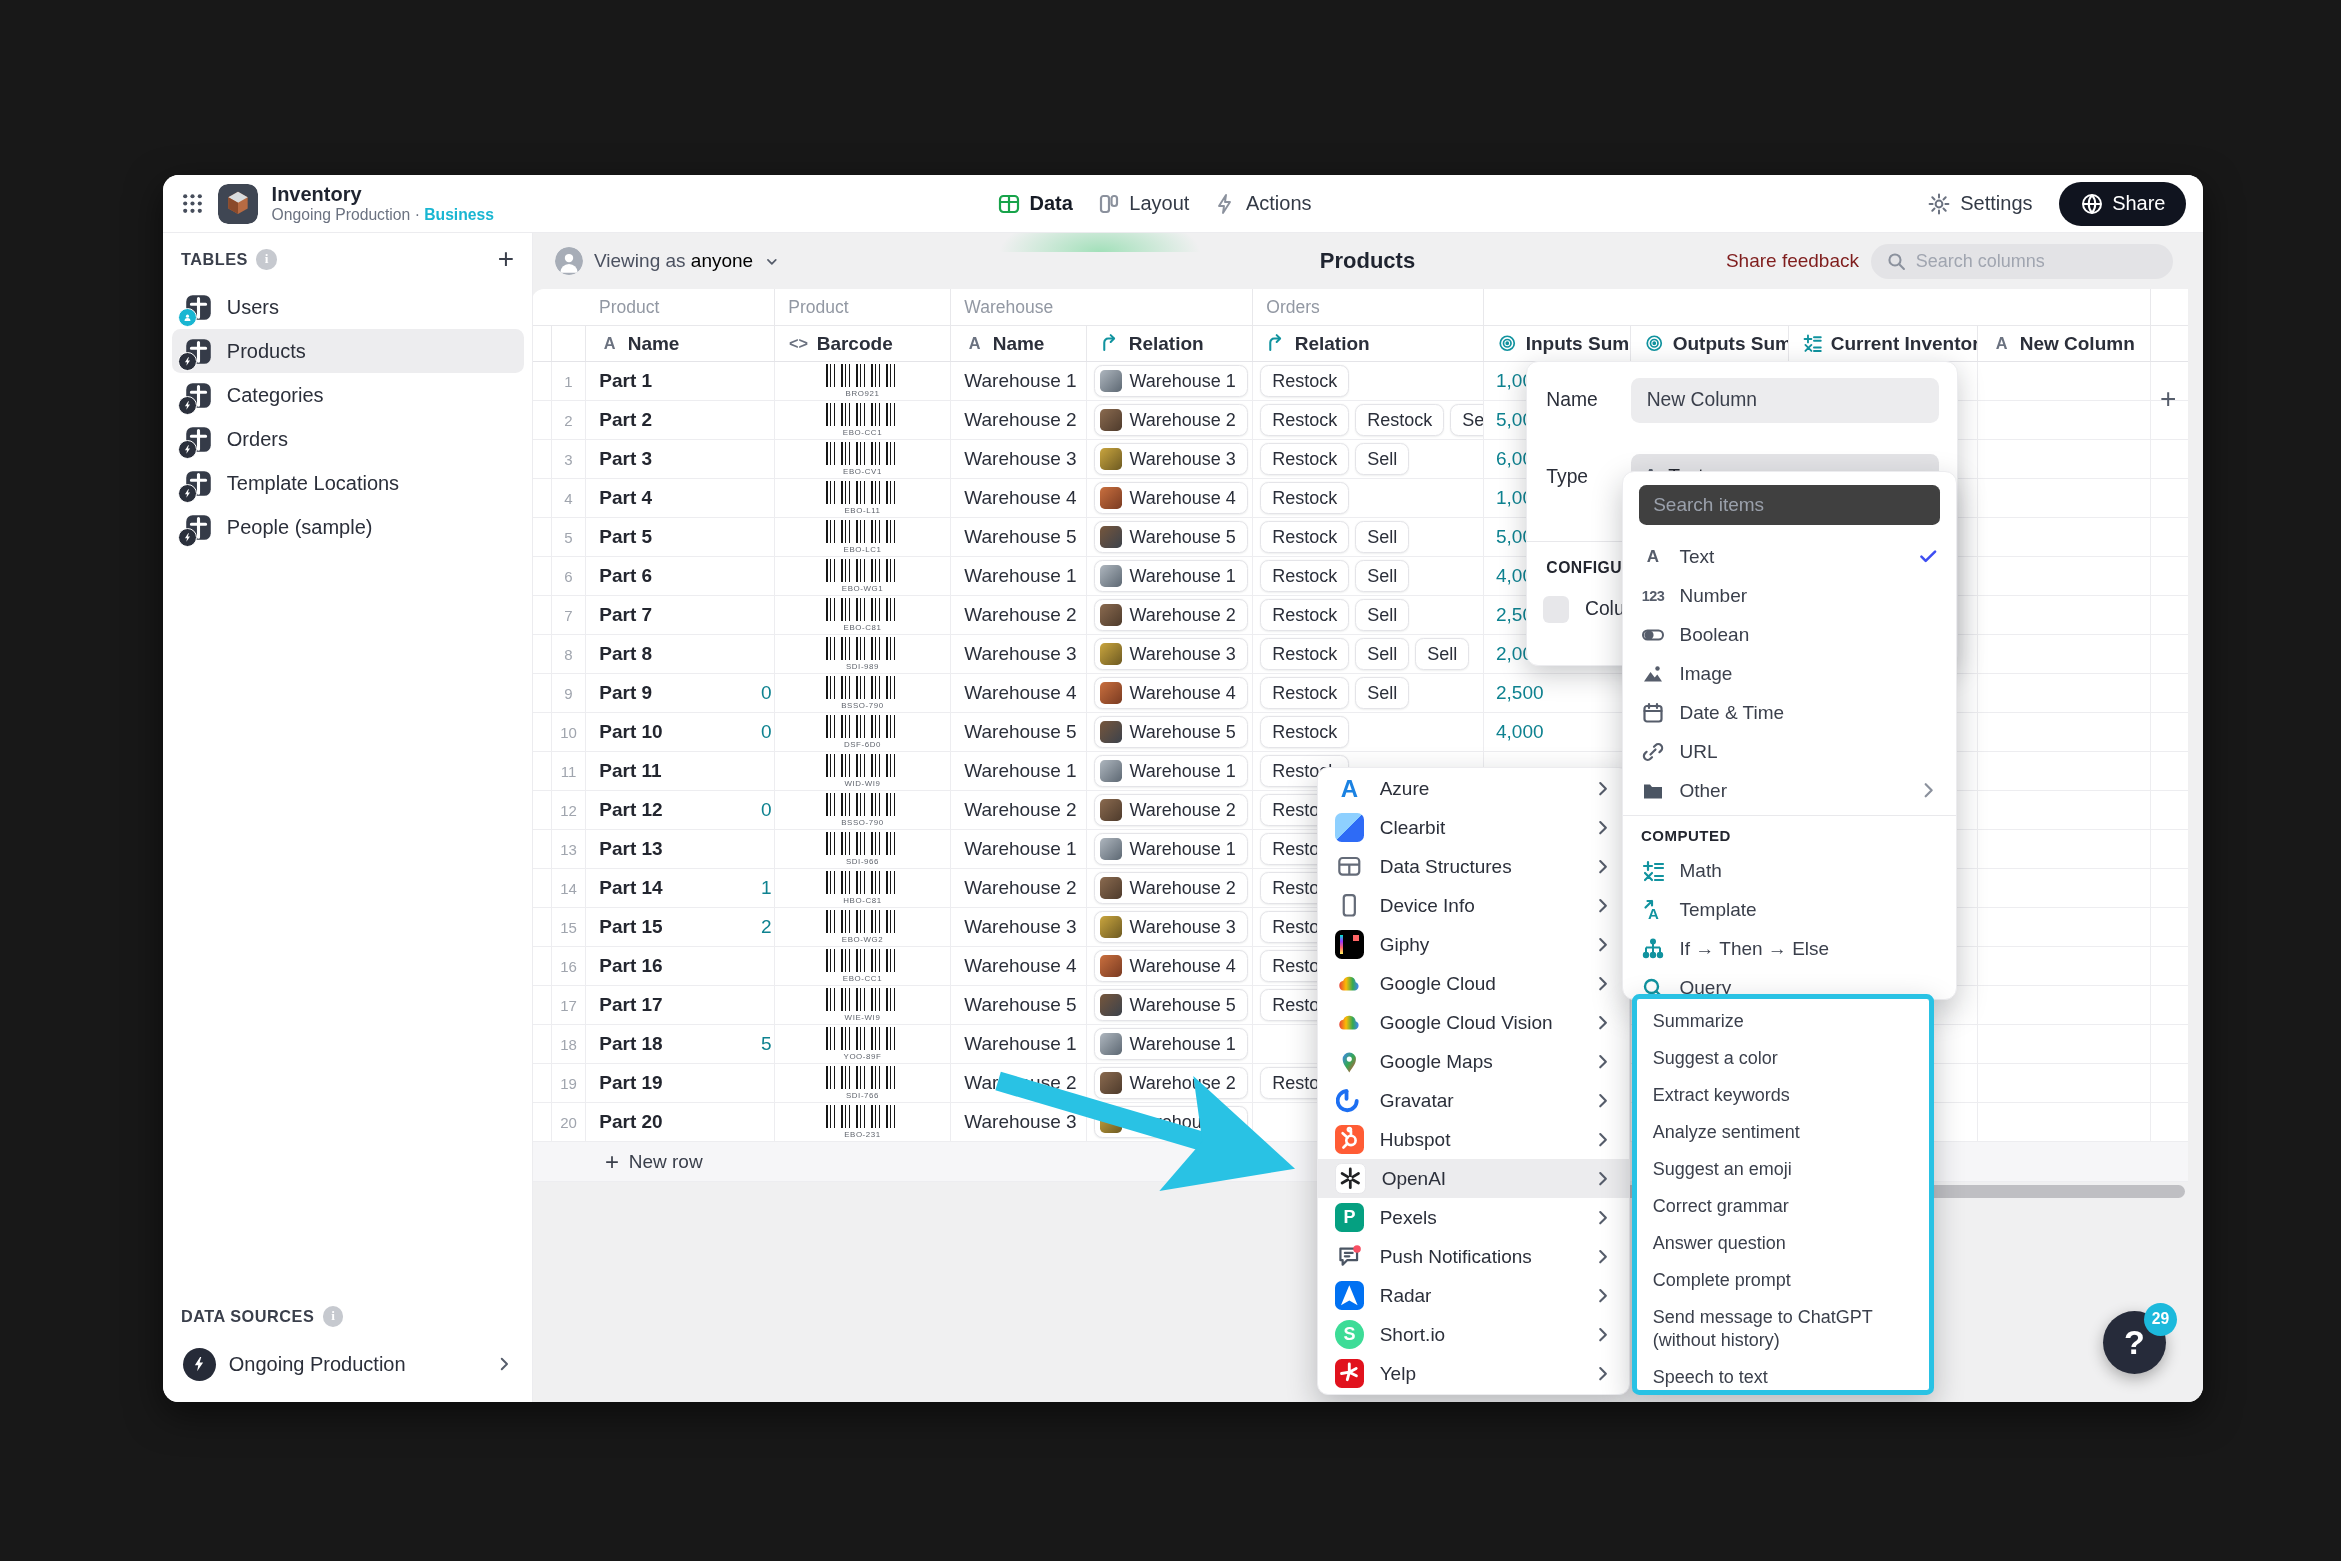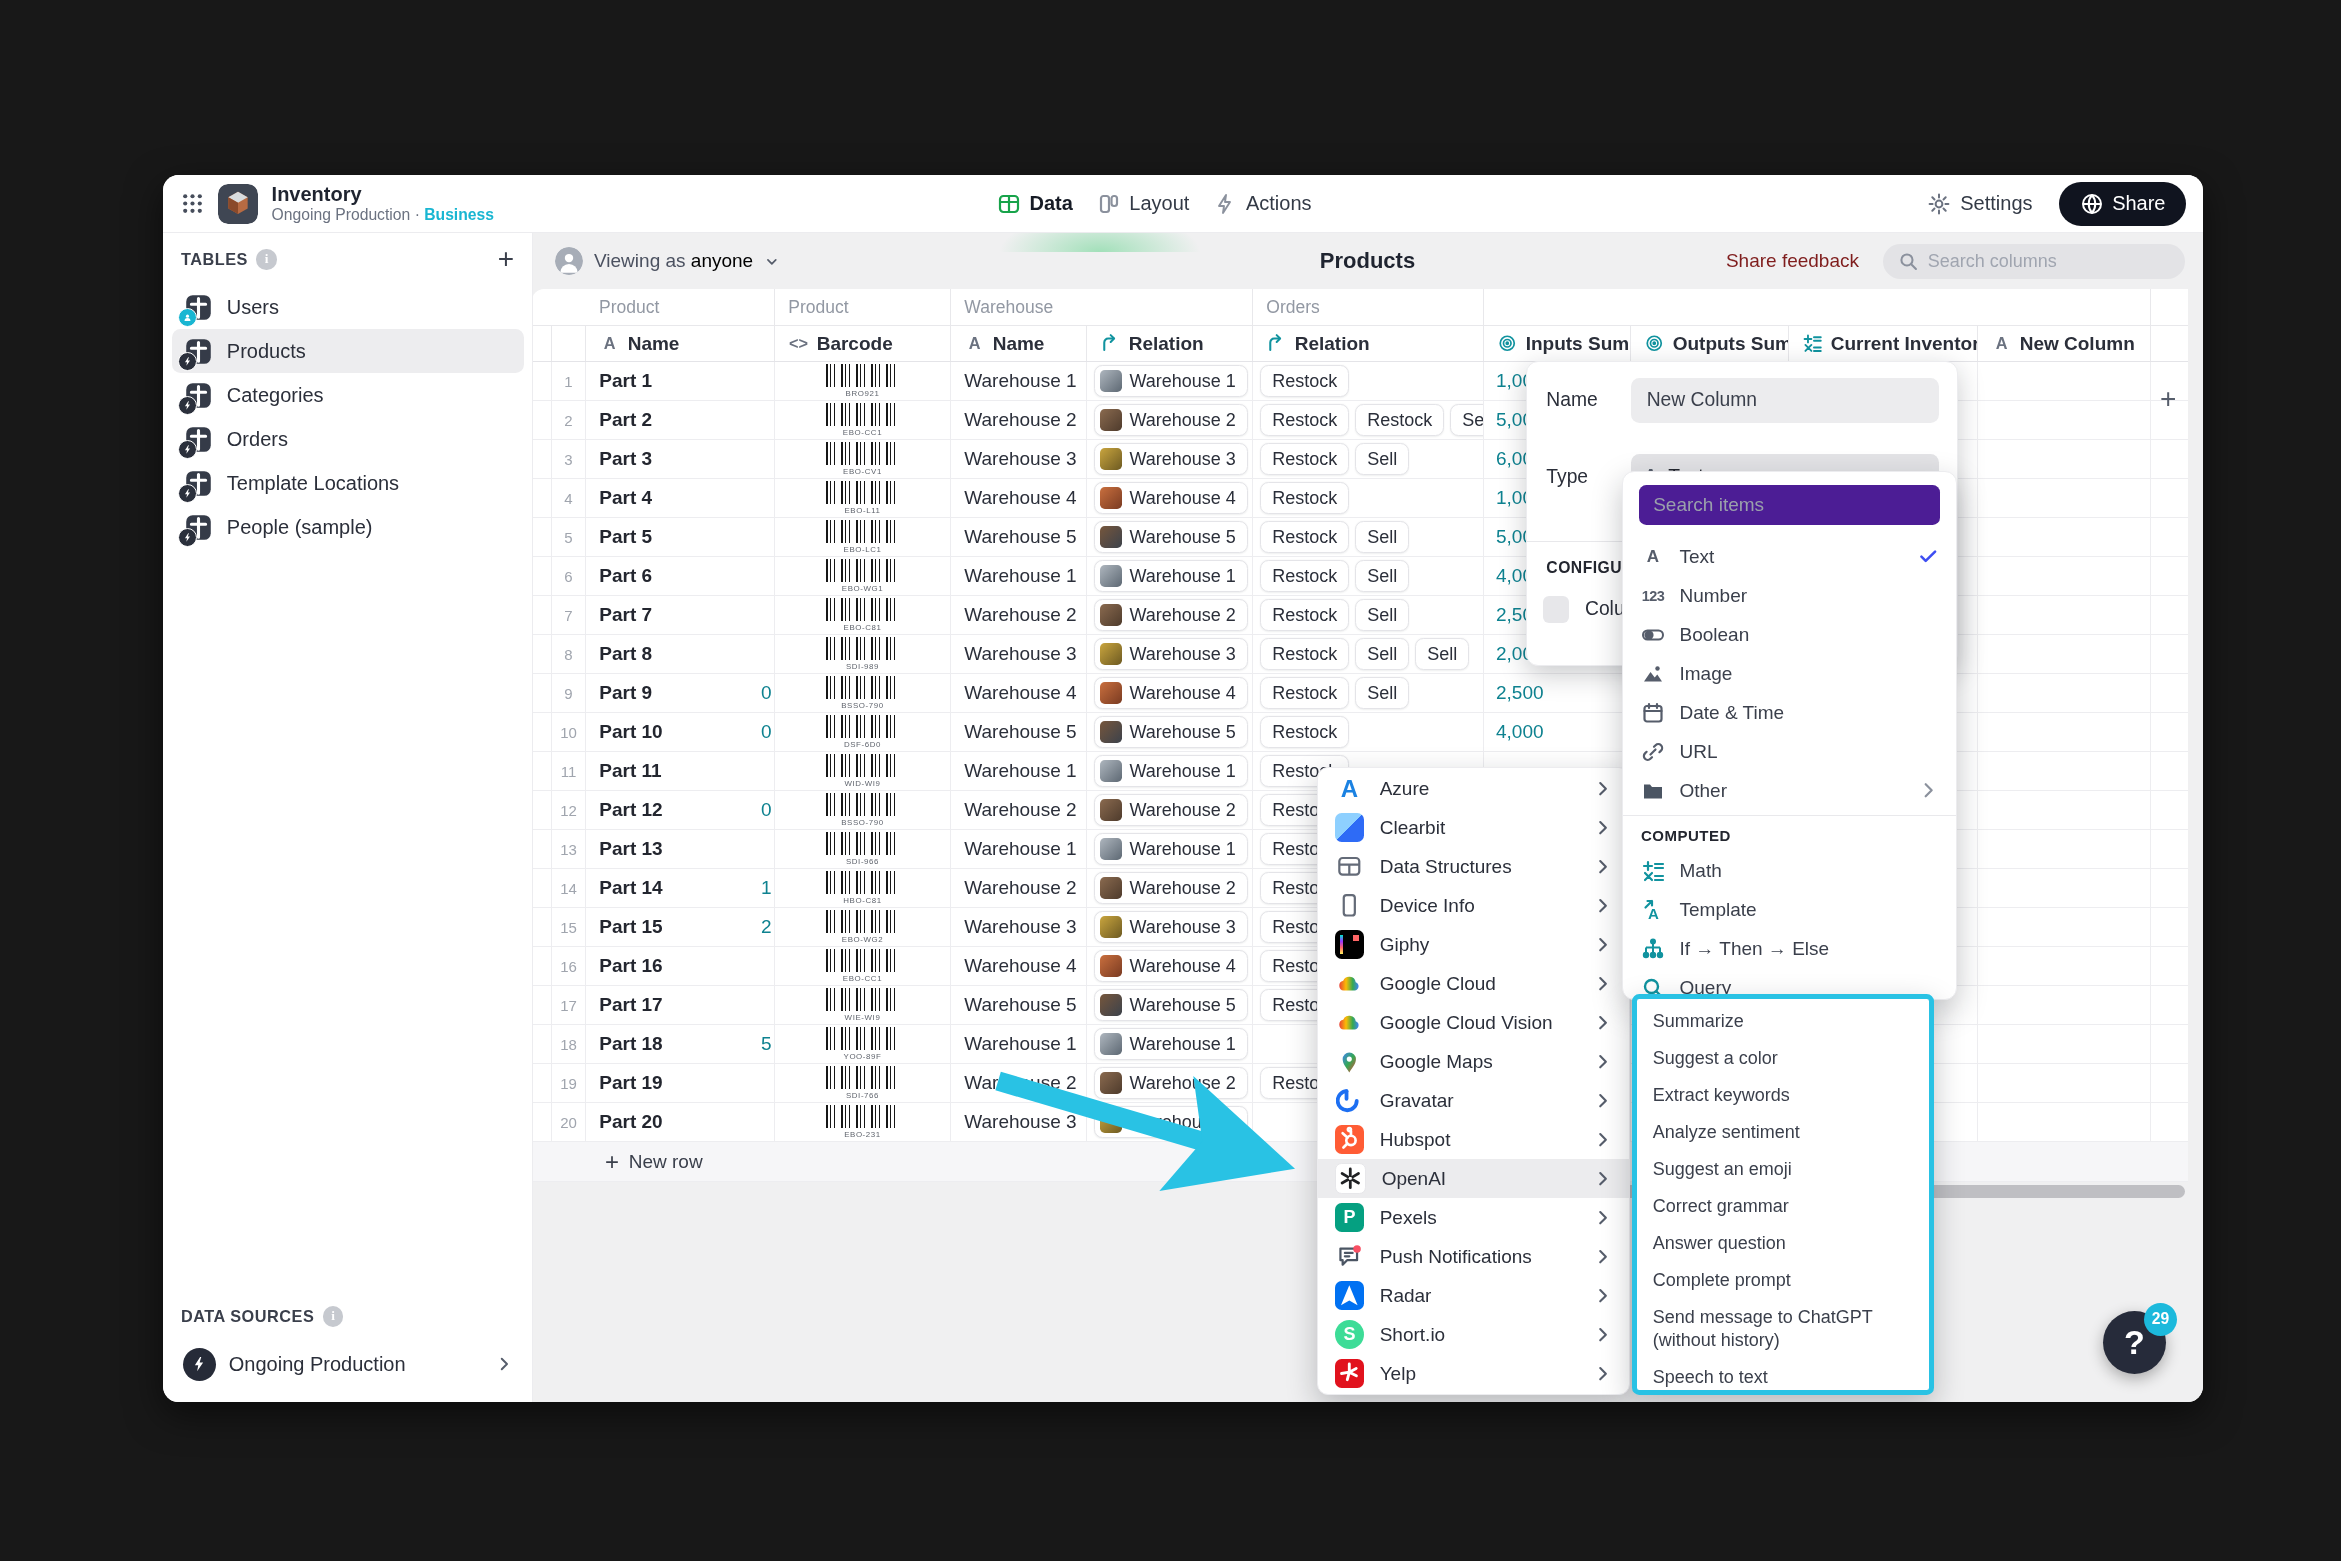--- a/index.html
+++ b/index.html
@@ -57,21 +57,21 @@
   
   .main{position:absolute;left:369px;top:57px;right:0;bottom:0;background:#f0f0f1;}
   .subbar{position:absolute;left:0;top:0;width:100%;height:57px;}
   .viewing{position:absolute;left:23px;top:0;height:57px;display:flex;align-items:center;gap:11px;font-size:19px;color:#4b5160;}
   .viewing b{font-weight:400;color:#000000;}
   .avatar{width:28px;height:28px;border-radius:50%;overflow:hidden;}
   .chev-d{width:15.7px;height:15.7px;color:#565d6b;}
   .page-title{position:absolute;left:0;right:0;top:0;height:57px;display:flex;align-items:center;justify-content:center;
               font-size:22px;font-weight:700;color:#1f2430;pointer-events:none;}
   .share-fb{position:absolute;right:344px;top:0;height:57px;display:flex;align-items:center;font-size:19px;color:#7f1d1d;}
-  .search-pill{position:absolute;right:18px;top:11.5px;width:302px;height:35px;border-radius:17.5px;background:#e3e3e6;
+  .search-pill{position:absolute;right:30px;top:11.5px;width:302px;height:35px;border-radius:17.5px;background:#e3e3e6;
                display:flex;align-items:center;gap:9.7px;padding:0 14.5px;box-sizing:border-box;}
   .search-pill .ic{width:20.5px;height:20.5px;color:#8b919d;}
   .search-pill span{font-size:18px;color:#a0a5b0;}
 
   
   .gridwrap{position:absolute;left:0;top:57px;width:1656px;height:891px;background:#fff;border-top-left-radius:12px;}
   .grp-row{display:flex;height:37px;padding-left:19px;box-sizing:border-box;border-bottom:0.6px solid #e8e8eb;align-items:center;}
   .grp-cell{height:100%;display:flex;align-items:center;font-size:17.5px;color:#9298a3;box-sizing:border-box;padding-left:13.3px;border-right:0.6px solid #e8e8eb;}
   .col-row{display:flex;height:36px;padding-left:19px;box-sizing:border-box;border-bottom:0.6px solid #e4e4e8;}
   .hcell{display:flex;align-items:center;gap:7.9px;font-size:19px;font-weight:700;color:#2b2f3a;box-sizing:border-box;
@@ -121,21 +121,21 @@
             gap:11px;padding:0 13.3px;box-sizing:border-box;font-size:19.3px;color:#23262f;}
   .p-select .a{color:#565d6b;font-weight:700;font-size:18px;}
   .p-select .chev-d{margin-left:auto;}
   .p-div{position:absolute;left:0;right:0;top:179px;height:0.6px;background:#e8e8eb;}
   .p-config{position:absolute;left:19.3px;top:197px;font-size:15.7px;font-weight:700;letter-spacing:0.5px;color:#23262f;}
   .p-check{position:absolute;left:15.7px;top:234px;display:flex;align-items:center;gap:15.7px;font-size:19.3px;color:#2b2f3a;}
   .cbox{width:26.6px;height:26.6px;border-radius:6px;background:#e7e7ea;}
 
   .dropdown{position:absolute;left:1459px;top:296px;width:335px;height:529px;background:#fff;border-radius:12px;z-index:45;
             box-shadow:0 11px 30px rgba(20,24,33,.25);border:0.6px solid #ececef;box-sizing:border-box;overflow:hidden;}
-  .dd-search{position:absolute;left:15.7px;top:13.3px;right:15.7px;height:40px;background:#4c1d95;border-radius:7.3px;
+  .dd-search{position:absolute;left:15.7px;top:13.3px;right:15.7px;height:40px;background:#404040;border-radius:7.3px;
              display:flex;align-items:center;padding:0 14.5px;box-sizing:border-box;font-size:19px;color:#9aa0ab;}
   .dd-items{position:absolute;left:0;top:65px;right:0;}
   .dd-item{height:39px;display:flex;align-items:center;gap:14.5px;padding:0 18px;font-size:19px;color:#3a3f4b;}
   .dd-item .ic{width:24px;height:24px;flex:0 0 24px;display:flex;align-items:center;justify-content:center;
                color:#565d6b;font-size:17px;font-weight:700;}
   .dd-item .ic.num{font-size:14.5px;letter-spacing:-0.6px;}
   .dd-item .ic.teal,.teal{color:#11939f;}
   .dd-item .tail{margin-left:auto;width:20.5px;height:20.5px;color:#3e4ef2;}
   .dd-item .tail.gray{color:#8b919d;}
   .dd-divider{height:0.6px;background:#e9e9ec;margin:4.8px 0;}

